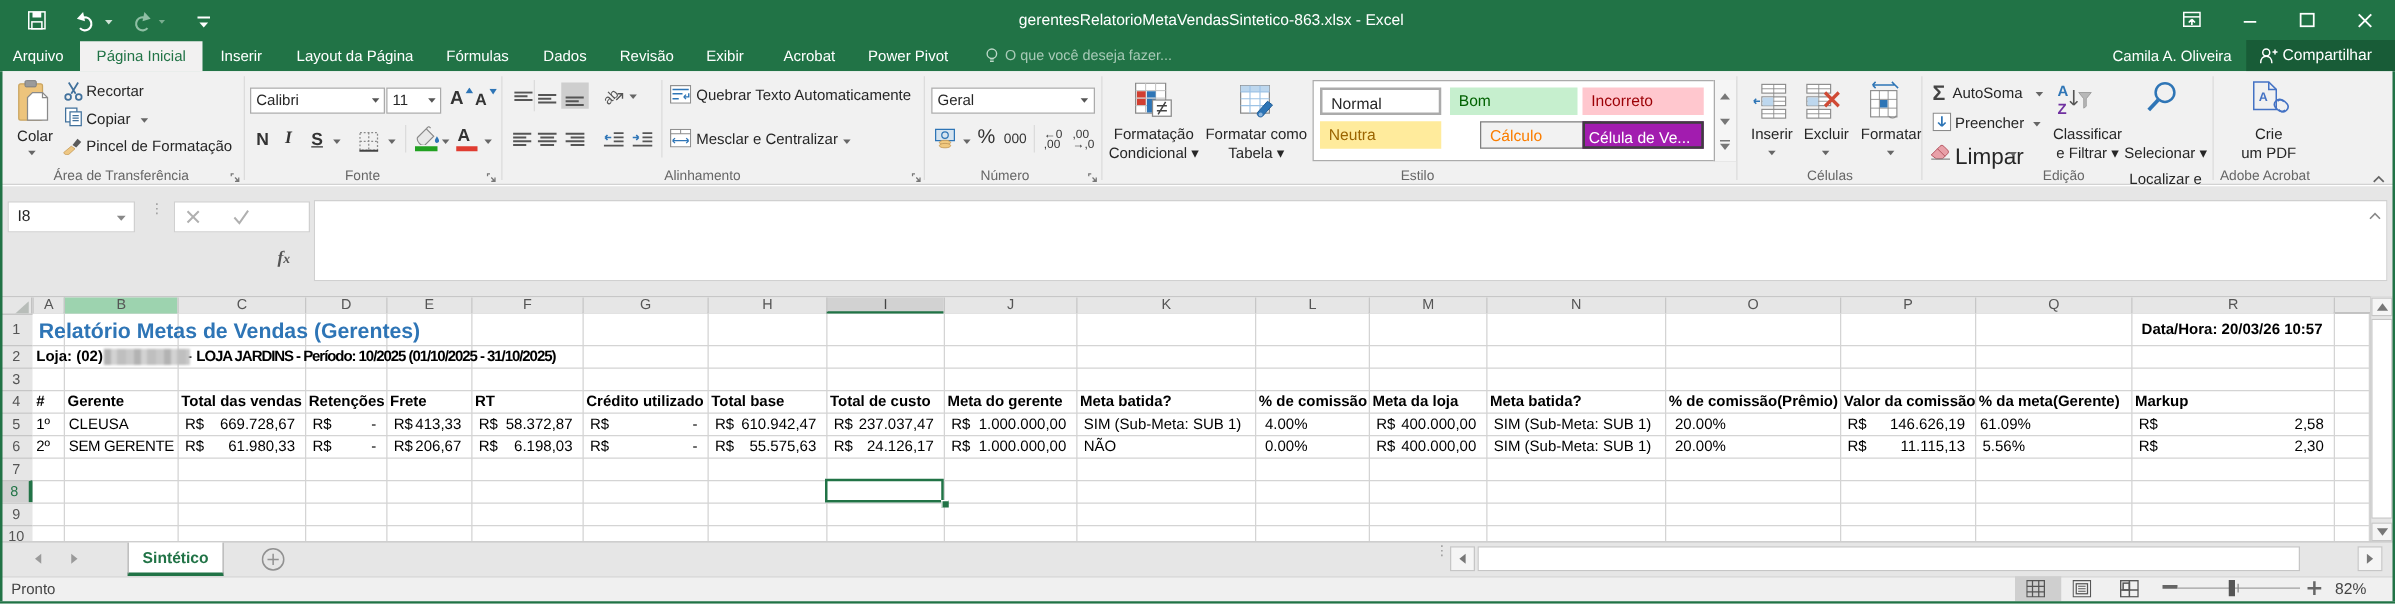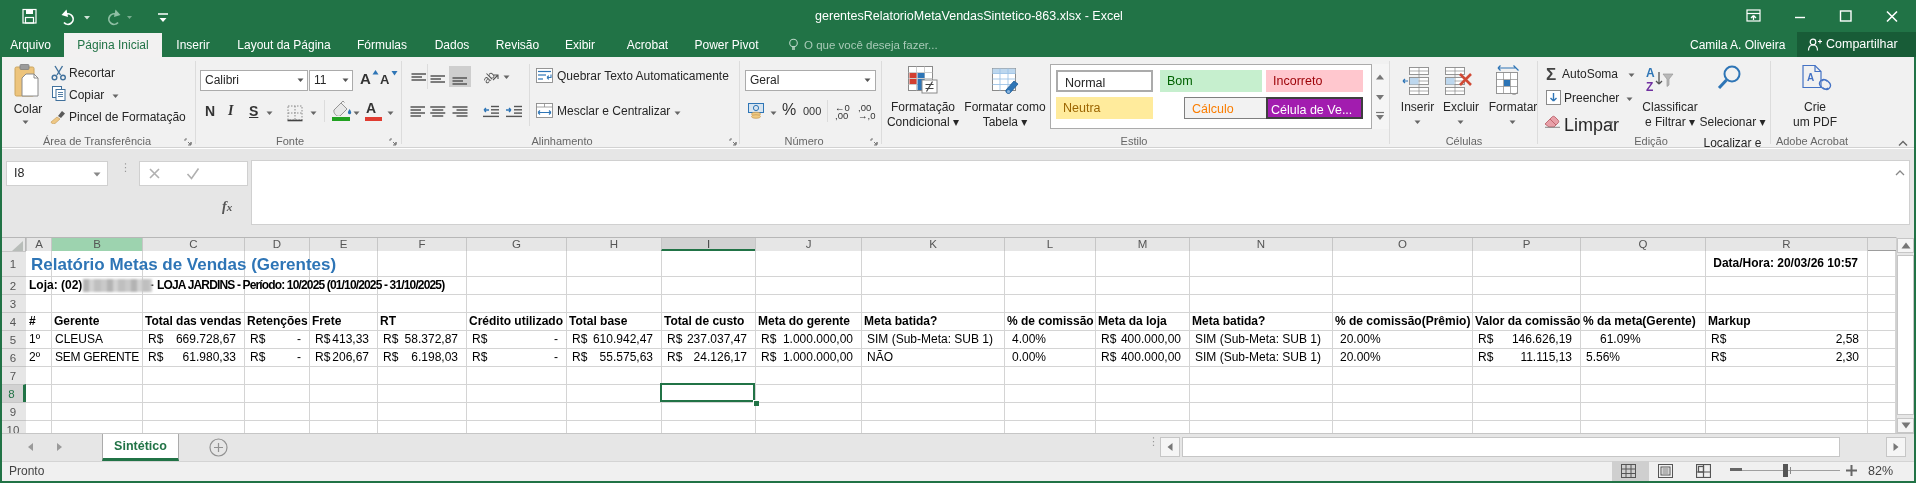--- a/index.html
+++ b/index.html
@@ -570,21 +570,21 @@
 <div class="abs" style="left:1095px;top:330px;width:94px;height:18px;line-height:18px;font-size:12px;color:#000;">
     <span style="position:absolute;left:6px;">R$</span>
     <span style="position:absolute;right:8px;">400.000,00</span>
   </div>
 <div class="abs" style="left:1189px;top:330px;width:143px;height:18px;line-height:18px;padding-left:6px;padding-right:7px;color:#000;font-size:12px;font-weight:normal;text-align:left;white-space:nowrap;overflow:visible;">SIM (Sub-Meta: SUB 1)</div>
 <div class="abs" style="left:1332px;top:330px;width:140px;height:18px;line-height:18px;padding-left:8px;padding-right:7px;color:#000;font-size:12px;font-weight:normal;text-align:left;white-space:nowrap;overflow:visible;">20.00%</div>
 <div class="abs" style="left:1472px;top:330px;width:108px;height:18px;line-height:18px;font-size:12px;color:#000;">
     <span style="position:absolute;left:6px;">R$</span>
     <span style="position:absolute;right:8px;">146.626,19</span>
   </div>
-<div class="abs" style="left:1580px;top:330px;width:125px;height:18px;line-height:18px;padding-left:20px;padding-right:7px;color:#000;font-size:12px;font-weight:normal;text-align:left;white-space:nowrap;overflow:visible;">61.09%</div>
+<div class="abs" style="left:1580px;top:330px;width:125px;height:18px;line-height:18px;padding-left:4px;padding-right:7px;color:#000;font-size:12px;font-weight:normal;text-align:left;white-space:nowrap;overflow:visible;">61.09%</div>
 <div class="abs" style="left:1705px;top:330px;width:162px;height:18px;line-height:18px;font-size:12px;color:#000;">
     <span style="position:absolute;left:6px;">R$</span>
     <span style="position:absolute;right:8px;">2,58</span>
   </div>
 <div class="abs" style="left:26px;top:348px;width:25px;height:18px;line-height:18px;padding-left:3px;padding-right:7px;color:#000;font-size:12px;font-weight:normal;text-align:left;white-space:nowrap;overflow:visible;">2º</div>
 <div class="abs" style="left:51px;top:348px;width:91px;height:18px;line-height:18px;padding-left:4px;padding-right:7px;color:#000;font-size:12px;font-weight:normal;text-align:left;white-space:nowrap;overflow:visible;"><span style="letter-spacing:-0.3px">SEM GERENTE</span></div>
 <div class="abs" style="left:142px;top:348px;width:102px;height:18px;line-height:18px;font-size:12px;color:#000;">
     <span style="position:absolute;left:6px;">R$</span>
     <span style="position:absolute;right:8px;">61.980,33</span>
   </div>

